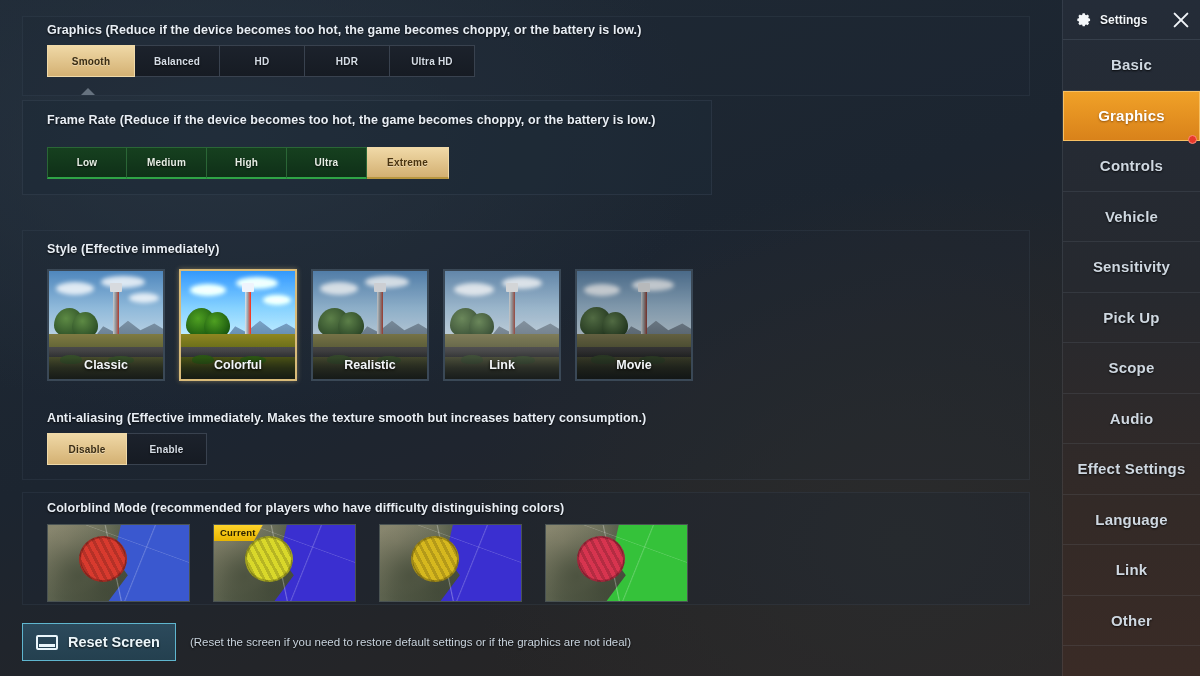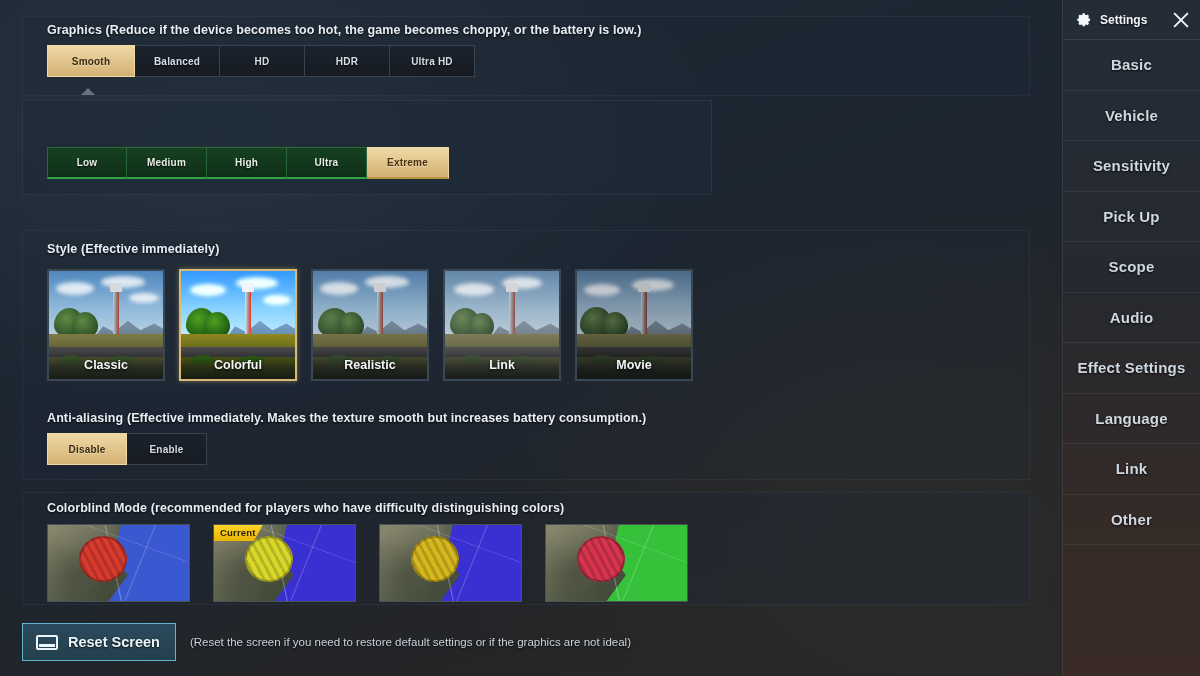--- a/index.html
+++ b/index.html
@@ -327,20 +327,21 @@
         <div class="seg dark on" style="width:88px;">Smooth</div>
         <div class="seg dark" style="width:85px;">Balanced</div>
         <div class="seg dark" style="width:85px;">HD</div>
         <div class="seg dark" style="width:85px;">HDR</div>
         <div class="seg dark" style="width:85px;">Ultra HD</div>
       </div>
     </div>
     <div class="caret" style="left:81px; top:88px;"></div>
 
     <div class="panel" style="top:100px; left:22px; width:690px; height:95px;">
+      <div class="section-label" style="position:absolute; left:24px; top:12px;">Frame Rate (Reduce if the device becomes too hot, the game becomes choppy, or the battery is low.)</div>
       <div class="seg-group" style="position:absolute; left:24px; top:46px;">
         <div class="seg green" style="width:80px;">Low</div>
         <div class="seg green" style="width:80px;">Medium</div>
         <div class="seg green" style="width:80px;">High</div>
         <div class="seg green" style="width:80px;">Ultra</div>
         <div class="seg green on" style="width:82px;">Extreme</div>
       </div>
     </div>
 
     <div class="panel" style="top:230px; height:250px; background:rgba(30,41,54,0.22); border-color:rgba(120,140,160,0.10);">
@@ -506,20 +507,25 @@
         <svg width="19" height="19" viewBox="0 0 24 24" aria-hidden="true">
           <path fill="#f4f7fa" d="M12 8.2a3.8 3.8 0 100 7.6 3.8 3.8 0 000-7.6zm0 5.9a2.1 2.1 0 110-4.2 2.1 2.1 0 010 4.2z"></path>
           <path fill="#f4f7fa" d="M20.3 13.4l-1.8-.5a6.6 6.6 0 00-.5-1.3l1-1.6-1.9-2-1.6 1c-.4-.2-.9-.4-1.4-.5l-.5-1.9h-2.7l-.5 1.9c-.5.1-1 .3-1.4.5l-1.6-1-1.9 2 1 1.6c-.2.4-.4.8-.5 1.3l-1.8.5v2.8l1.8.5c.1.5.3.9.5 1.3l-1 1.6 1.9 2 1.6-1c.4.2.9.4 1.4.5l.5 1.9h2.7l.5-1.9c.5-.1 1-.3 1.4-.5l1.6 1 1.9-2-1-1.6c.2-.4.4-.8.5-1.3l1.8-.5v-2.8z" transform="translate(0 -2.4) scale(1 1)"></path>
         </svg>
       </span>
       <span id="settings-title">Settings</span>
       <span id="close-btn"></span>
     </div>
 
     <div class="nav-item">Basic</div>
+    <div class="nav-item on">
+      <span>Graphics</span>
+      <span class="nav-dot"></span>
+    </div>
+    <div class="nav-item">Controls</div>
     <div class="nav-item">Vehicle</div>
     <div class="nav-item">Sensitivity</div>
     <div class="nav-item">Pick Up</div>
     <div class="nav-item">Scope</div>
     <div class="nav-item">Audio</div>
     <div class="nav-item">Effect Settings</div>
     <div class="nav-item">Language</div>
     <div class="nav-item">Link</div>
     <div class="nav-item">Other</div>
   </div>

